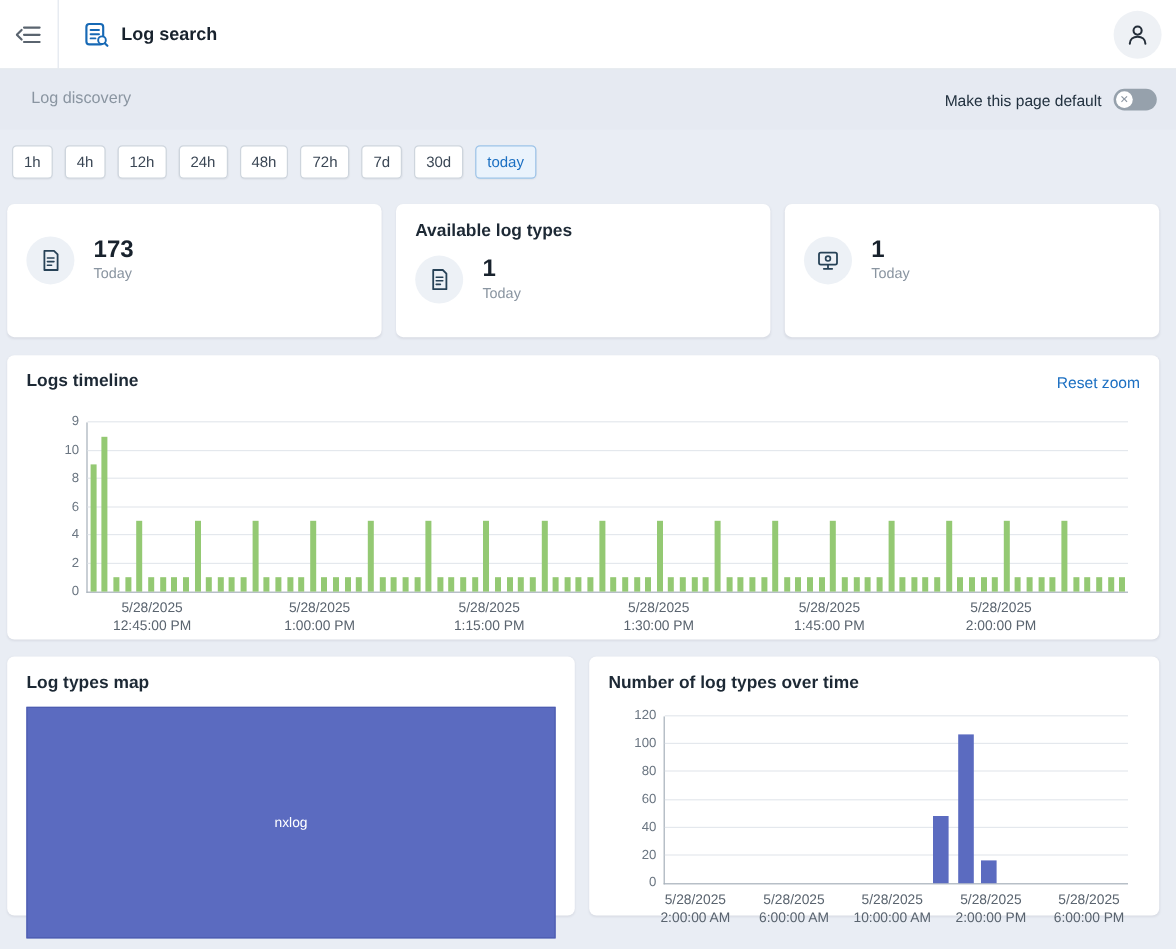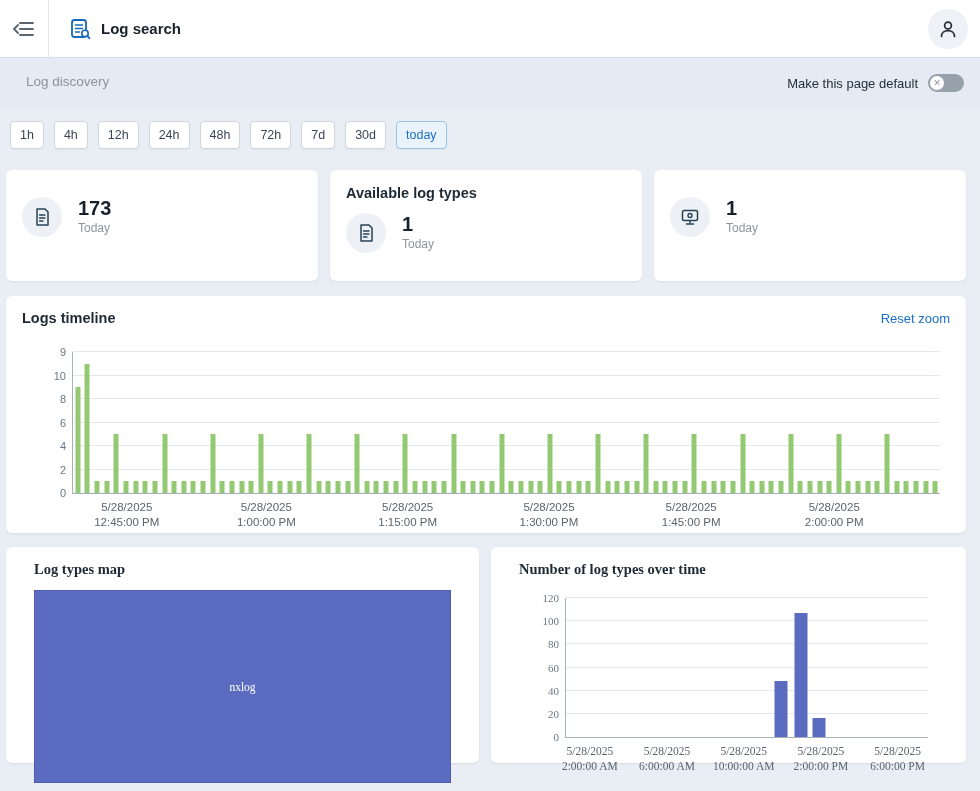--- a/index.html
+++ b/index.html
@@ -85,21 +85,21 @@
   }
   .vbar { position: absolute; bottom: 0; }
   .xtick {
     position: absolute; top: calc(100% + 7px); transform: translateX(-50%);
     text-align: center; font-size: 11.5px; color: #5a646f; line-height: 1.3; white-space: nowrap;
   }
   
   .bottom-row {
     display: grid; grid-template-columns: 473px 1fr; gap: 12px; margin: 14px 14px 0 6px;
   }
-  .bottom-card { height: 216px; padding: 14px 28px; font-family: Liberation Serif, serif; }
+  .bottom-card { height: 216px; padding: 14px 16px; }
   .treemap {
     margin-top: 12px; height: 193px; background: #5b6bc0; border: 1px solid #4d5cb0;
     display: flex; align-items: center; justify-content: center;
   }
   .treemap-label { color: #ffffff; font-size: 11.5px; }
   .types-plot { height: 140px; margin: 20px 10px 40px 46px; }
   svg { display: block; }
 </style>
 </head>
 <body>

